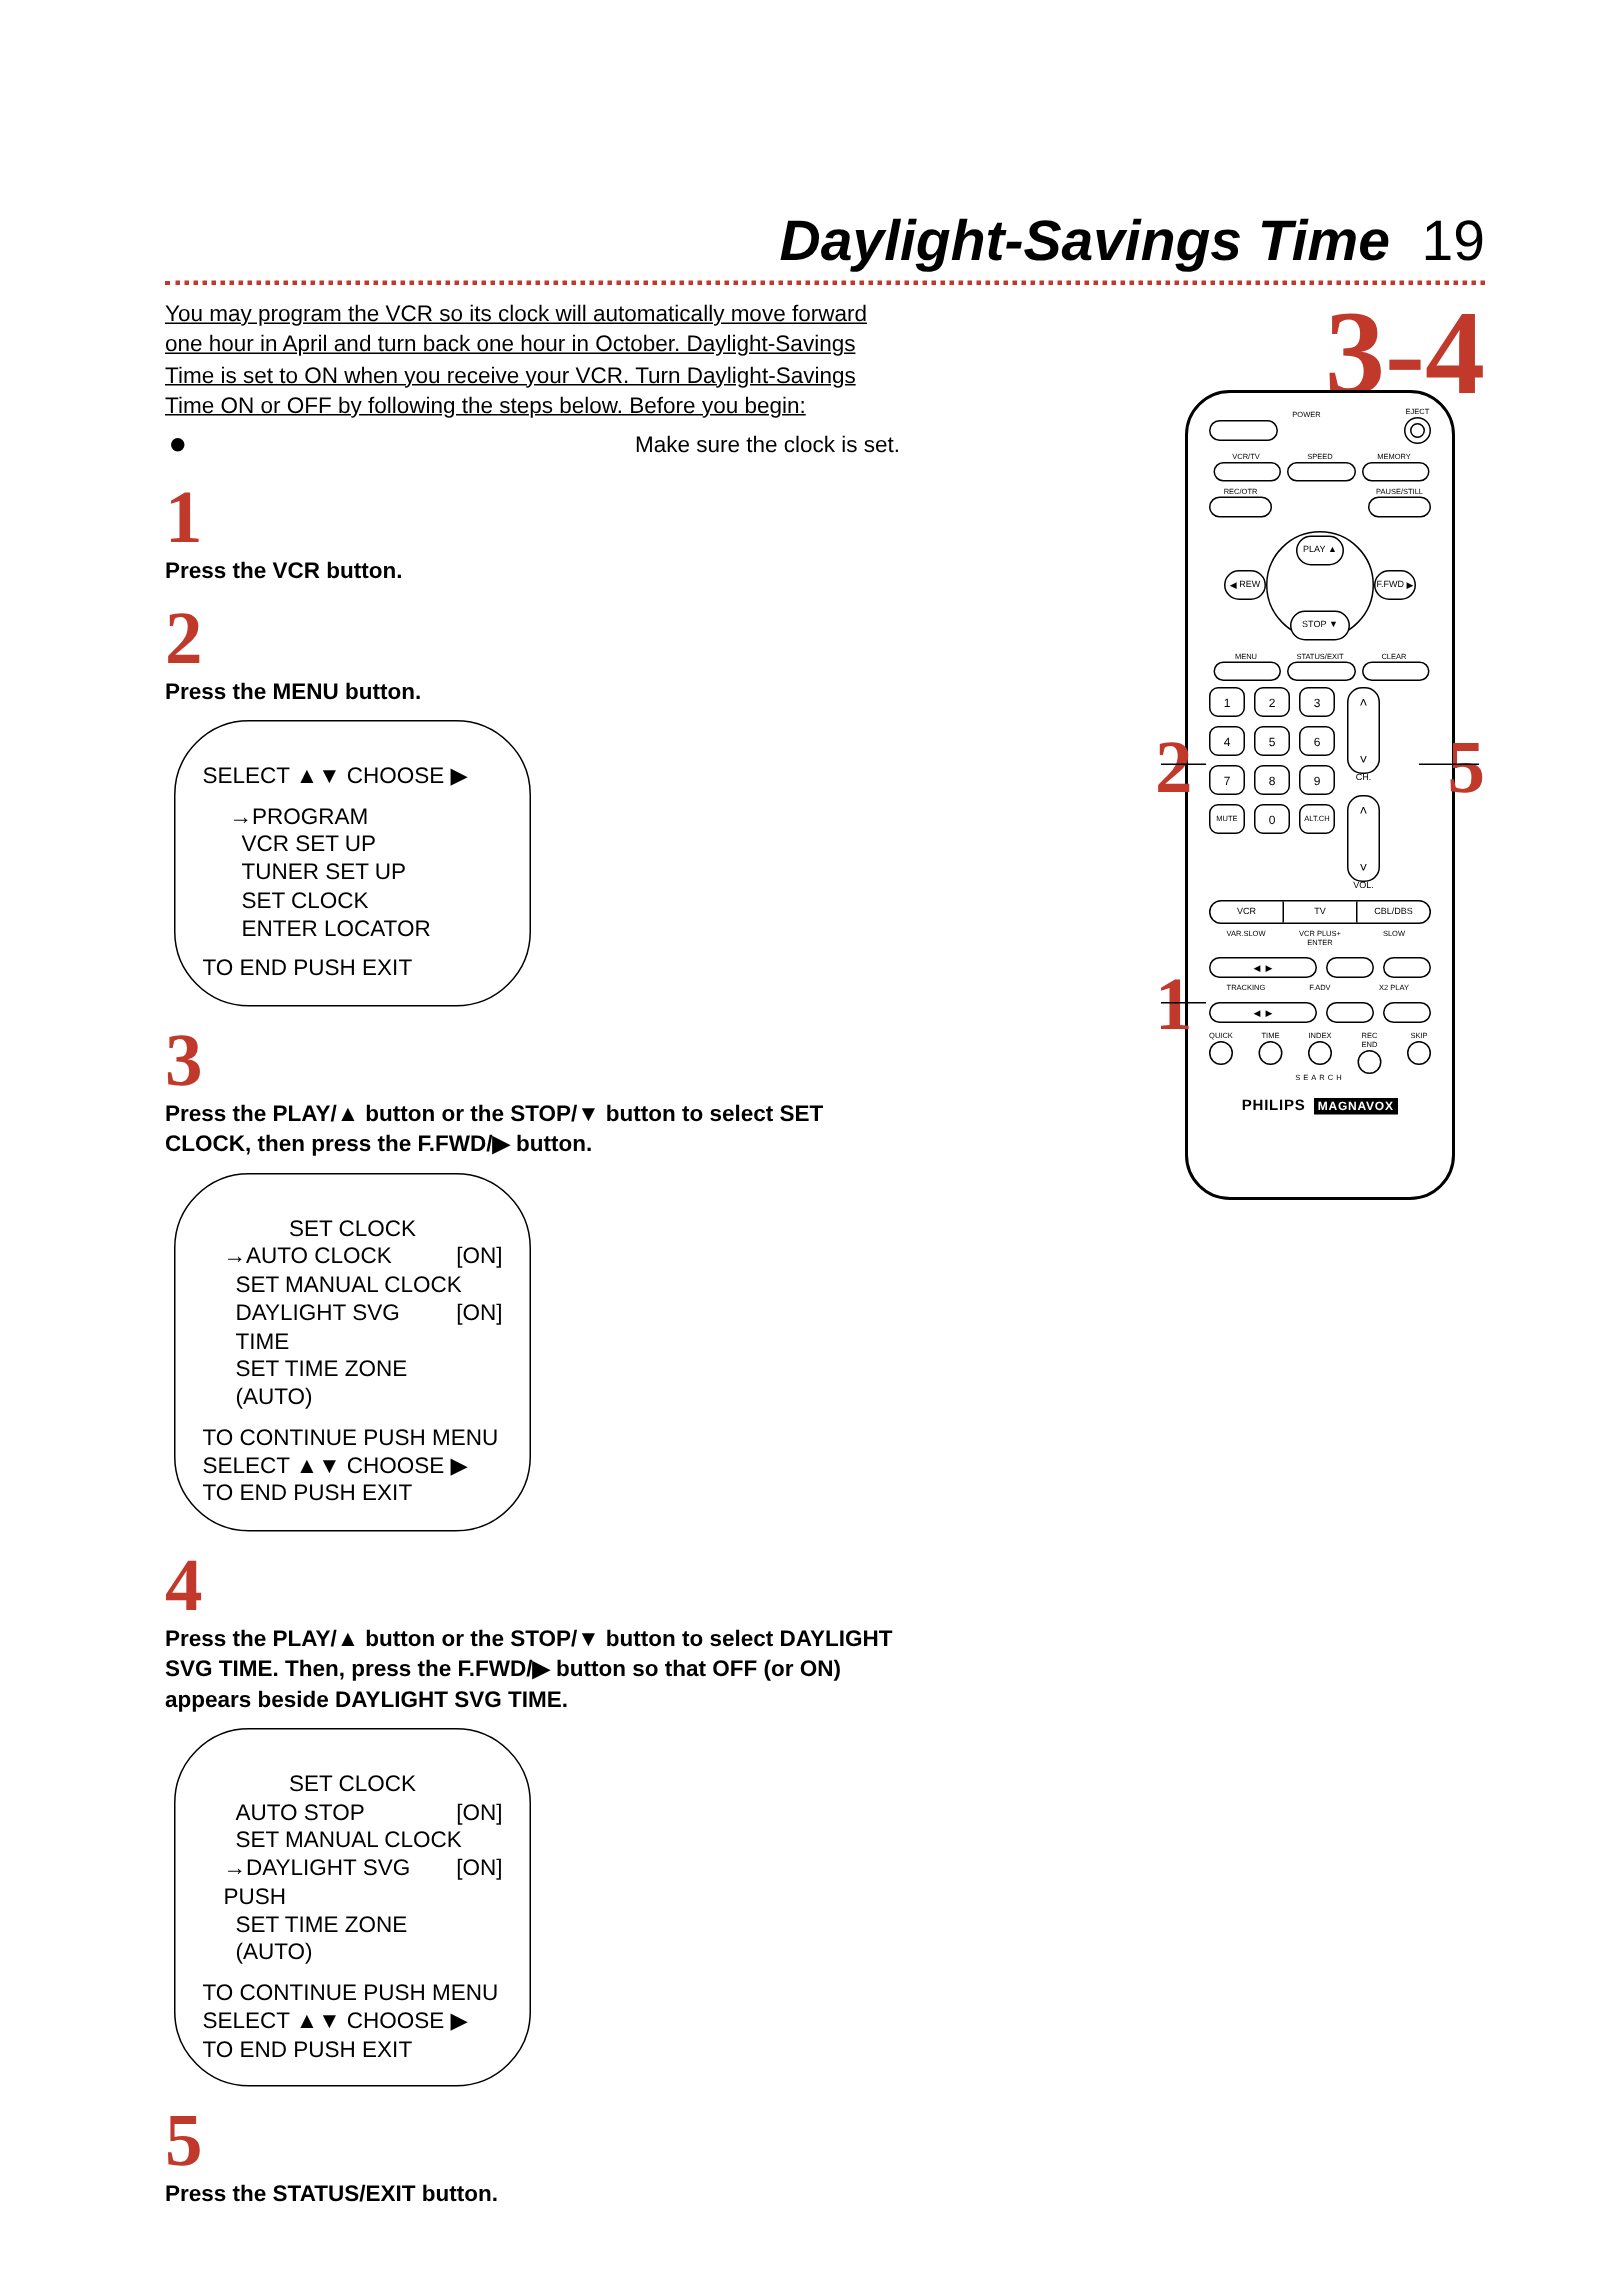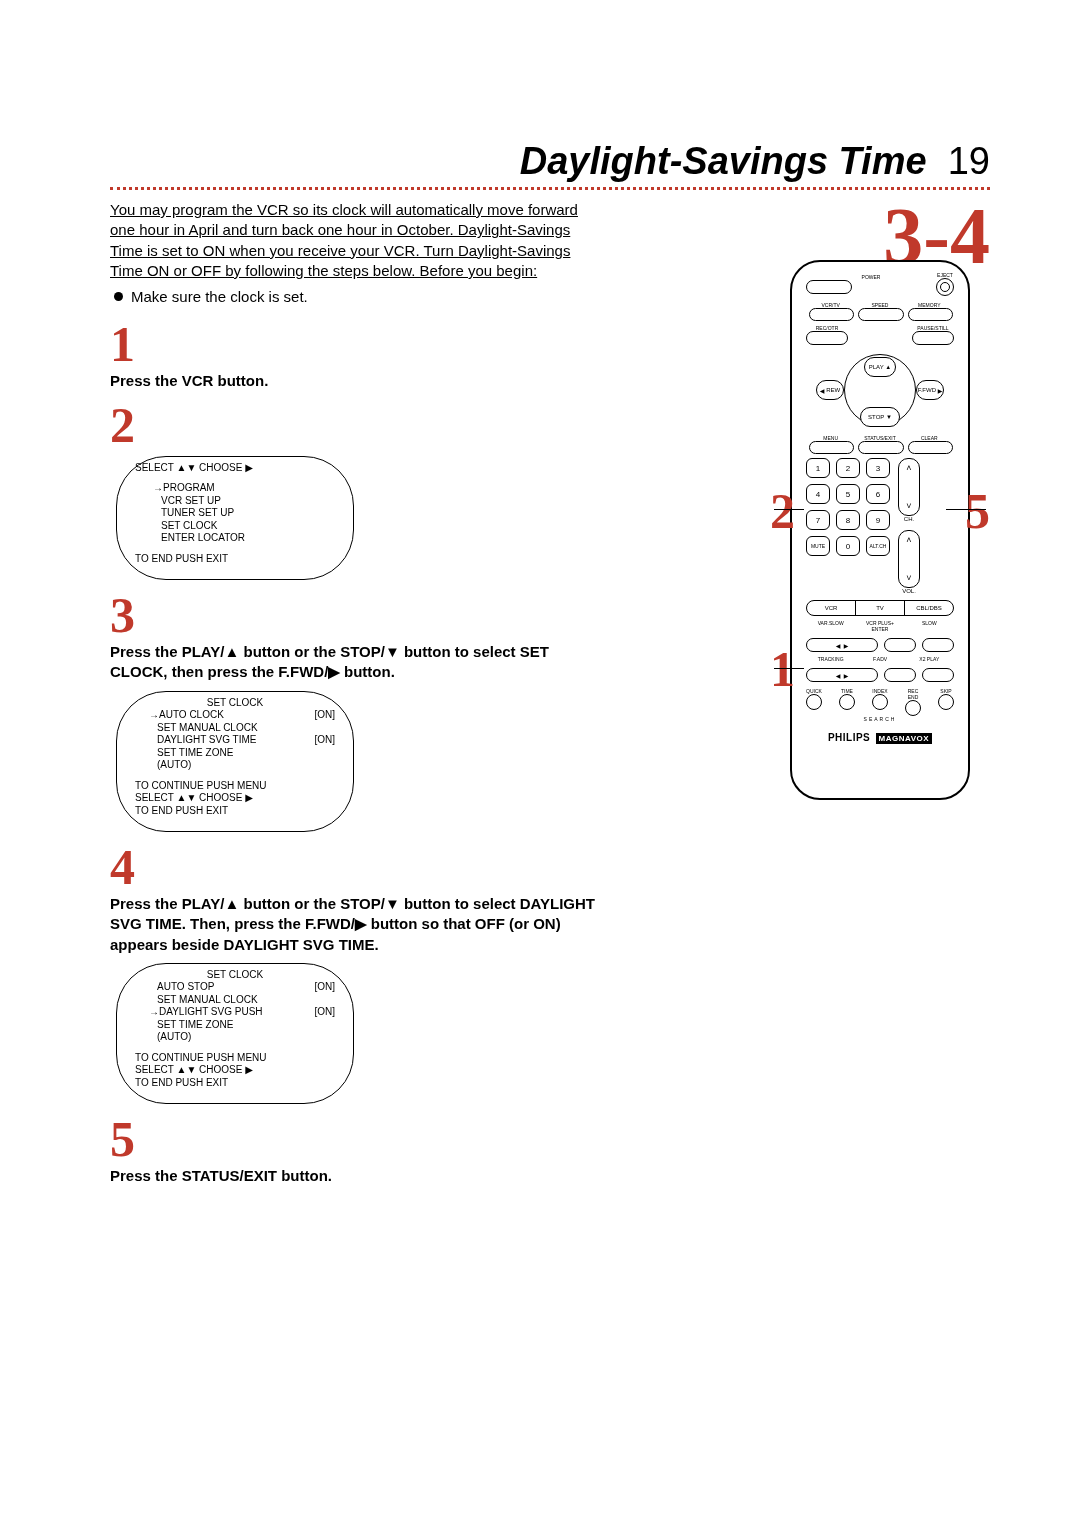--- a/index.html
+++ b/index.html
@@ -34,38 +34,38 @@
   .leftcol {
     flex: 1 1 440px;
     font-size: 15px;
     line-height: 1.35;
   }
   .rightcol {
     flex: 0 0 370px;
     position: relative;
   }
   .intro { margin-bottom: 6px; text-decoration: underline; }
-  .bullet-line { display: flex; align-items: flex-start; gap: 8px; margin-left: 4px; margin-bottom: 12px; }
+  .bullet-line { display: flex; align-items: flex-start; gap: 8px; margin-left: 4px; margin-bottom: 12px; justify-content: space-between; }
   .bullet-dot { width: 9px; height: 9px; background:#000; border-radius:50%; margin-top:5px; }
   .bignum {
     font-family: "Times New Roman", serif;
     font-weight: bold;
     font-size: 50px;
     color: #c0392b;
     line-height: 1;
     margin: 6px 0 2px 0;
   }
   .step-text { font-weight: bold; font-size: 15px; margin-bottom: 8px; }
 
   .osd {
     width: 200px;
     border: 1px solid #000;
     border-radius: 50px;
-    padding: 5px 18px 14px 18px;
-    font-size: 10px;
+    padding: 28px 18px 14px 18px;
+    font-size: 15px;
     font-family: Arial, sans-serif;
     margin: 6px 0 10px 6px;
     line-height: 1.25;
   }
   .osd .center { text-align:center; }
   .osd-row { display:flex; justify-content:space-between; }
   .osd-sp { height:8px; }
 
   .callout-34 {
     position: absolute;
@@ -168,20 +168,21 @@
       <div class="intro">You may program the VCR so its clock will automatically move forward one hour in April and turn back one hour in October. Daylight-Savings Time is set to ON when you receive your VCR. Turn Daylight-Savings Time ON or OFF by following the steps below. Before you begin:</div>
       <div class="bullet-line">
         <span class="bullet-dot"></span>
         <span>Make sure the clock is set.</span>
       </div>
 
       <div class="bignum">1</div>
       <div class="step-text">Press the VCR button.</div>
 
       <div class="bignum">2</div>
+      <div class="step-text">Press the MENU button.</div>
       <div class="osd">
         <div>SELECT ▲▼ CHOOSE ▶</div>
         <div class="osd-sp"></div>
         <div style="padding-left:18px;">
           <div>→PROGRAM</div>
           <div style="padding-left:8px;">VCR SET UP</div>
           <div style="padding-left:8px;">TUNER SET UP</div>
           <div style="padding-left:8px;">SET CLOCK</div>
           <div style="padding-left:8px;">ENTER LOCATOR</div>
         </div>

